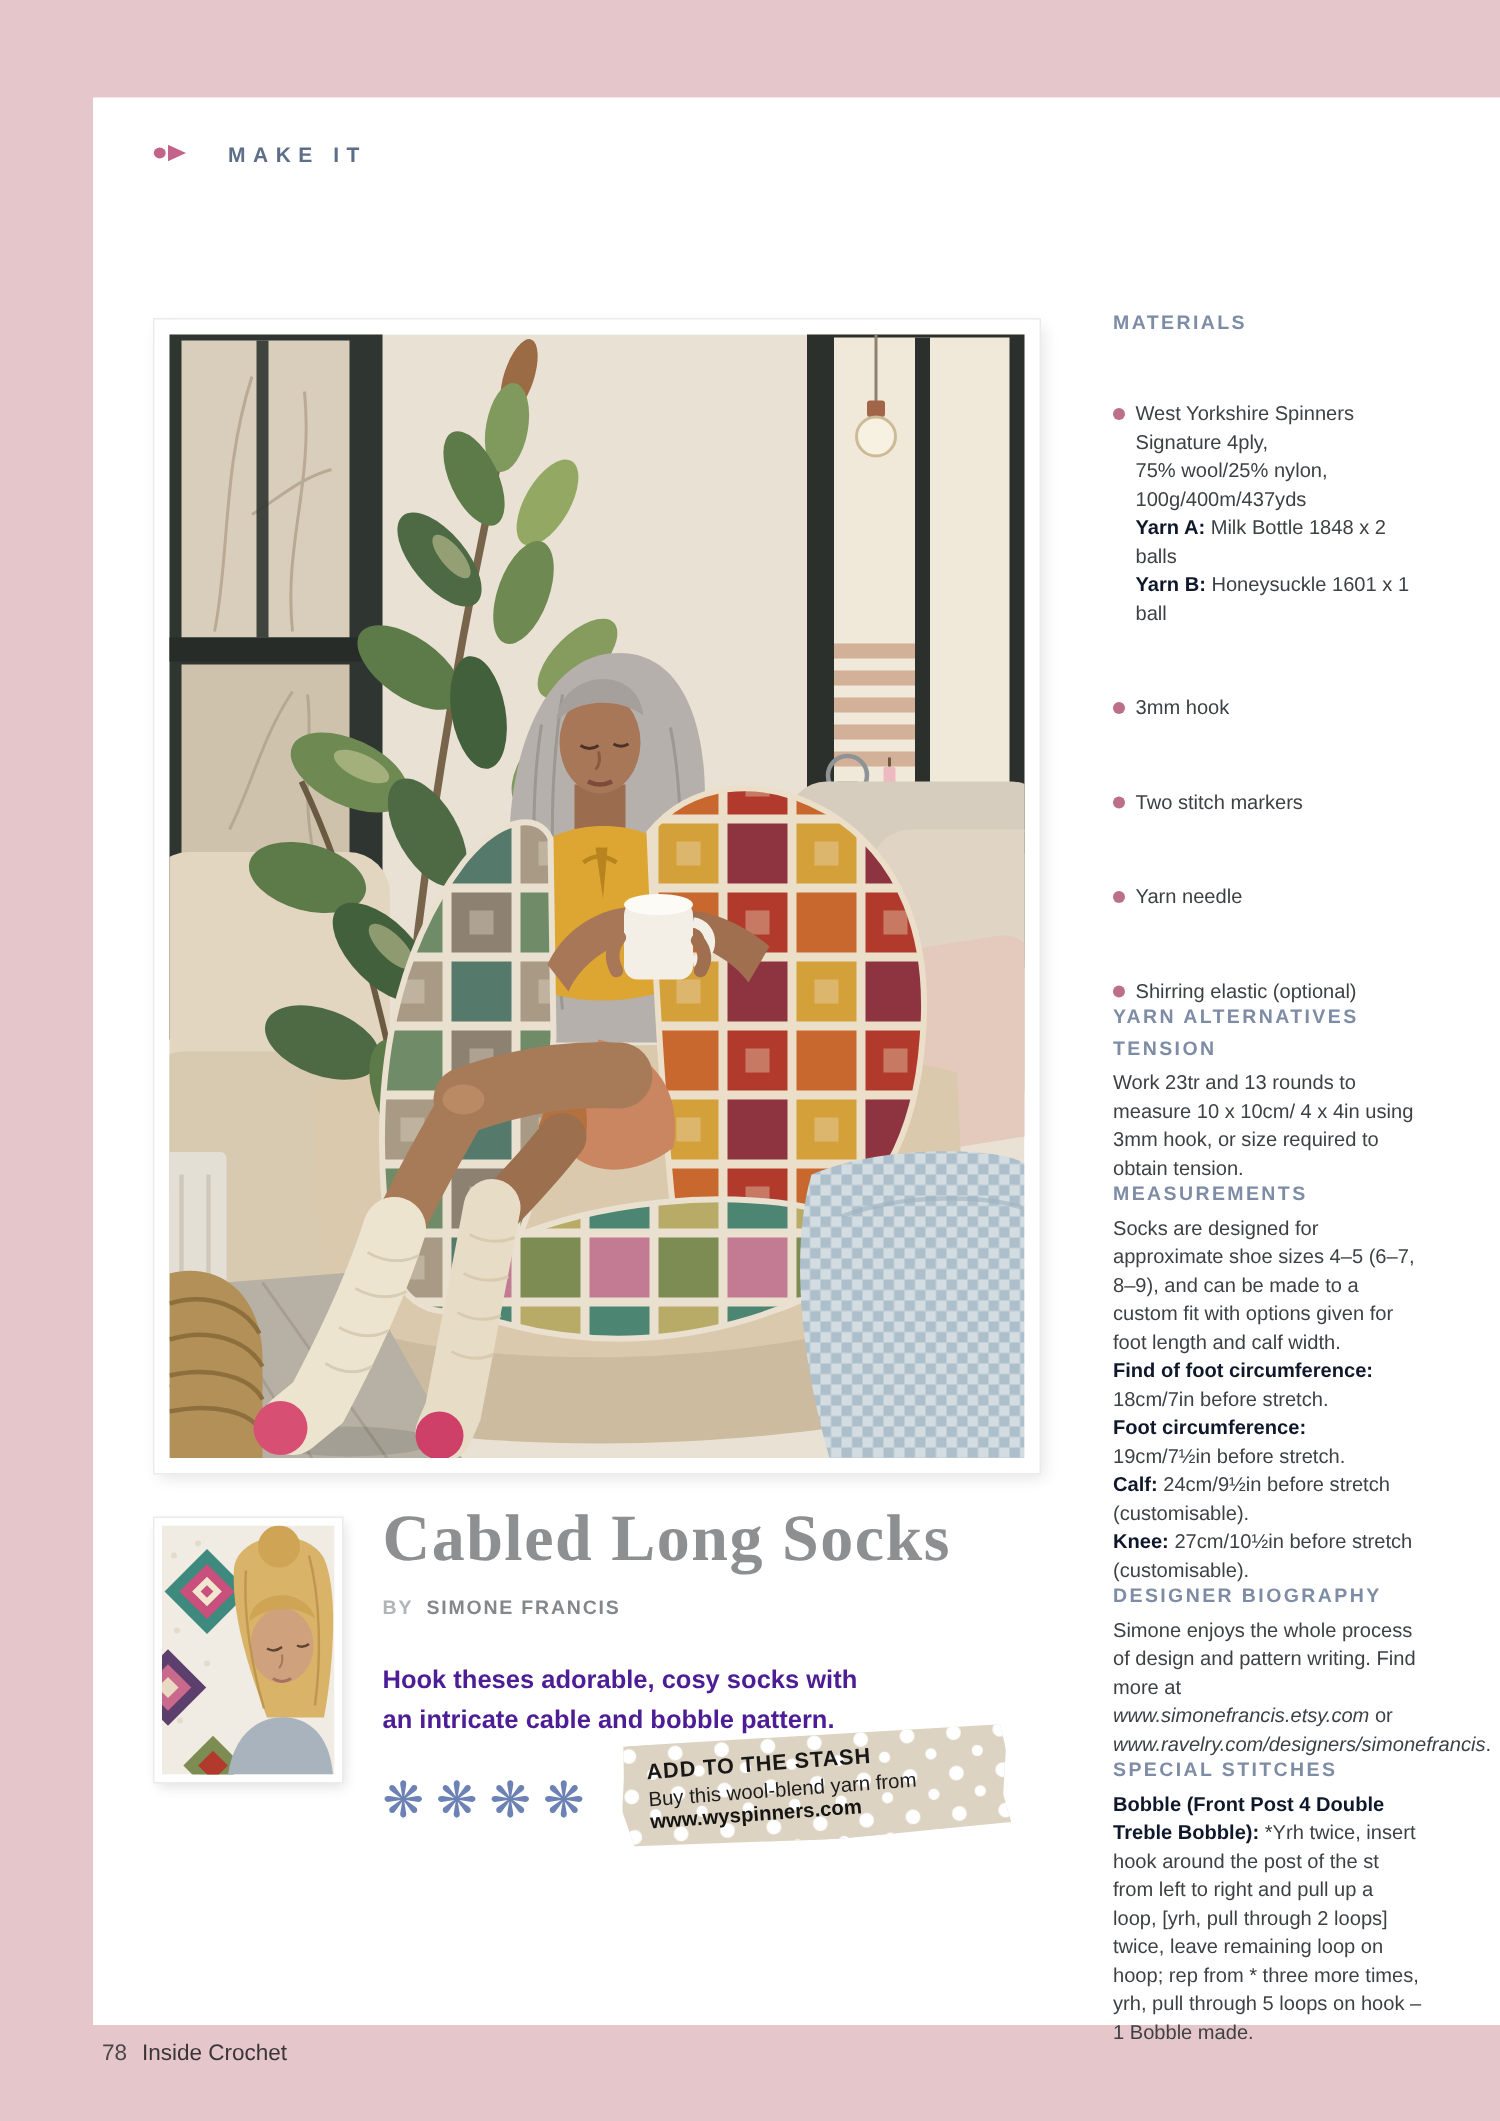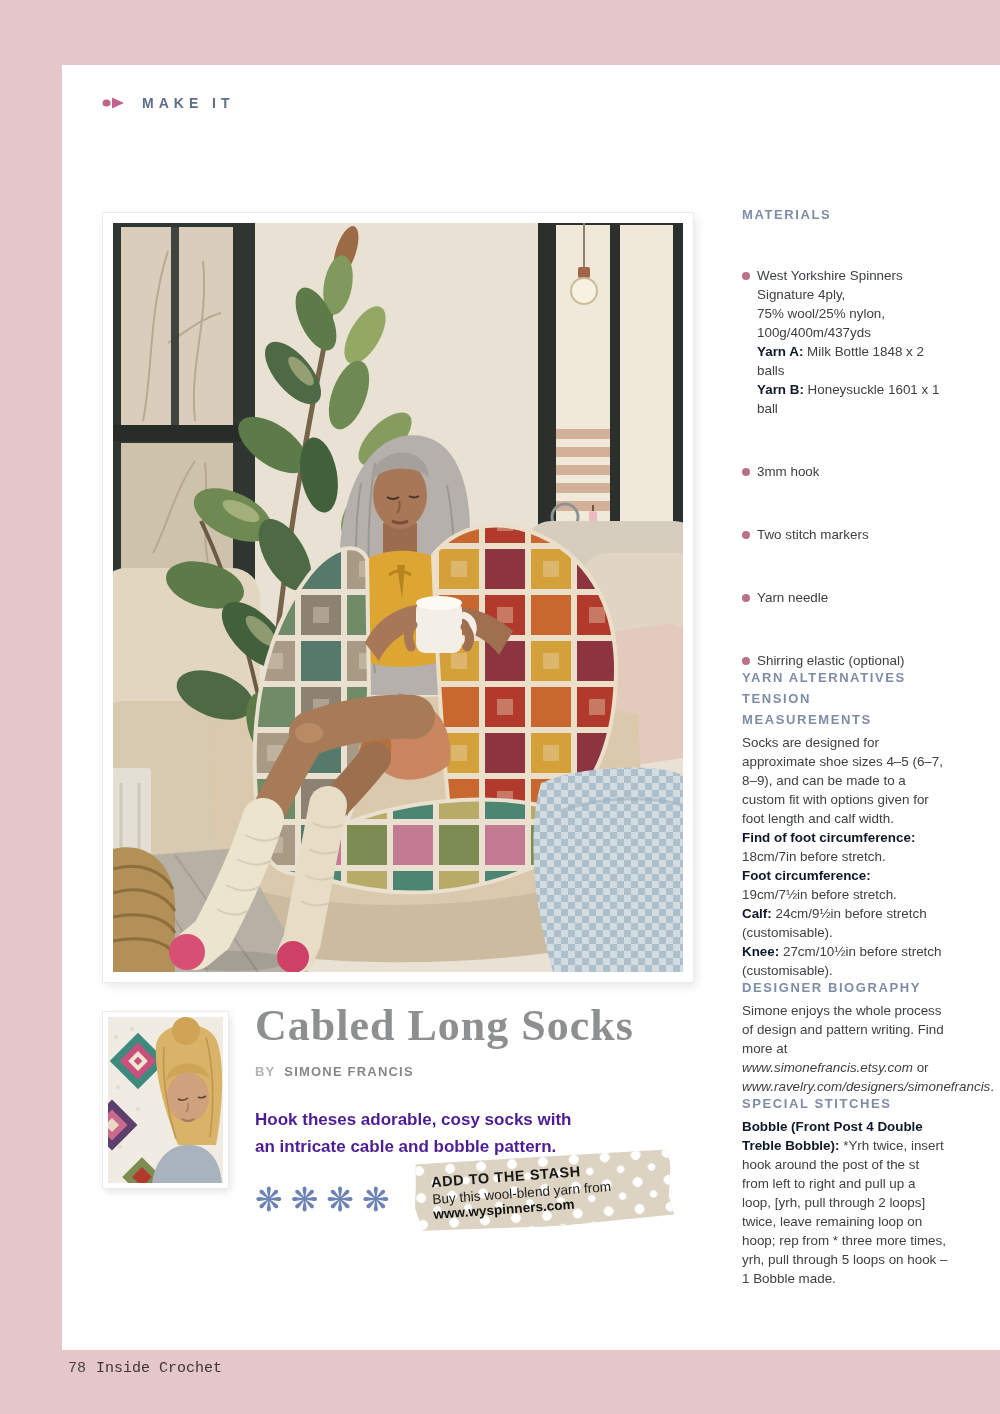--- a/index.html
+++ b/index.html
@@ -8,21 +8,21 @@
     position:relative; width:1000px; height:1414px;
     background:#e5c7cb;
     font-family:"Liberation Sans", sans-serif;
     overflow:hidden;
   }
   .page {
     position:absolute; left:62px; top:65px; width:938px; height:1285px;
     background:#ffffff;
   }
   
-  .kicker { position:absolute; left:40px; top:30px; display:flex; align-items:center; gap:16px; }
+  .kicker { position:absolute; left:40px; top:30px; display:flex; gap:26px; }
   .kicker-label {
     font-size:14px; font-weight:600; letter-spacing:5px; color:#5d6e89;
   }
   
   .main-photo {
     position:absolute; left:41px; top:148px; width:590px; height:769px;
     background:#fff; padding:10px;
     box-shadow:0 0 0 1px #ecebe9, 3px 4px 10px rgba(0,0,0,.10);
   }
   .main-photo svg { display:block; width:570px; height:749px; }
@@ -76,21 +76,21 @@
     transform:rotate(-4.2deg);
     clip-path:polygon(1.5% 0%, 99% 5%, 100% 28%, 98.5% 70%, 100% 96%, 55% 100%, 2.5% 93%, 0% 60%, 1% 30%);
     box-shadow:1px 2px 5px rgba(0,0,0,.12);
   }
   .tape-title { font-size:14.5px; font-weight:800; letter-spacing:.6px; color:#181818; }
   .tape-line  { font-size:13.6px; color:#1d1d1d; margin-top:2px; }
   .tape-url   { font-size:13.6px; font-weight:800; color:#141414; }
   
   .footer {
     position:absolute; left:68px; top:1360px;
-    font-family:Liberation Mono, monospace; font-size:15px; color:#3a3536;
+    font-family:Liberation Sans, sans-serif; font-size:15px; color:#3a3536;
   }
   .footer .pg { margin-right:10px; color:#4a4546; }
 </style>
 </head>
 <body>
 
 <div class="page">
 
   <div class="kicker">
     <svg width="24" height="14" viewBox="0 0 24 14">
@@ -321,20 +321,21 @@
         <p class="sb-para bulleted"><span class="dot"></span><span>3mm hook</span></p>
         <p class="sb-para bulleted"><span class="dot"></span><span>Two stitch markers</span></p>
         <p class="sb-para bulleted"><span class="dot"></span><span>Yarn needle</span></p>
         <p class="sb-para bulleted"><span class="dot"></span><span>Shirring elastic (optional)</span></p>
       </section>
       <section class="sb-section">
         <h3 class="sb-heading">YARN ALTERNATIVES</h3>
       </section>
       <section class="sb-section">
         <h3 class="sb-heading">TENSION</h3>
+        <p class="sb-para"><span>Work 23tr and 13 rounds to measure 10 x 10cm/ 4 x 4in using 3mm hook, or size required to obtain tension.</span></p>
       </section>
       <section class="sb-section">
         <h3 class="sb-heading">MEASUREMENTS</h3>
         <p class="sb-para"><span>Socks are designed for approximate shoe sizes 4–5 (6–7, 8–9), and can be made to a custom fit with options given for foot length and calf width.</span></p>
         <p class="sb-para"><span class="b">Find of foot circumference:</span><br><span>18cm/7in before stretch.</span></p>
         <p class="sb-para"><span class="b">Foot circumference:</span><br><span>19cm/7½in before stretch.</span></p>
         <p class="sb-para"><span class="b">Calf:</span><span> 24cm/9½in before stretch (customisable).</span></p>
         <p class="sb-para"><span class="b">Knee:</span><span> 27cm/10½in before stretch (customisable).</span></p>
       </section>
       <section class="sb-section">

